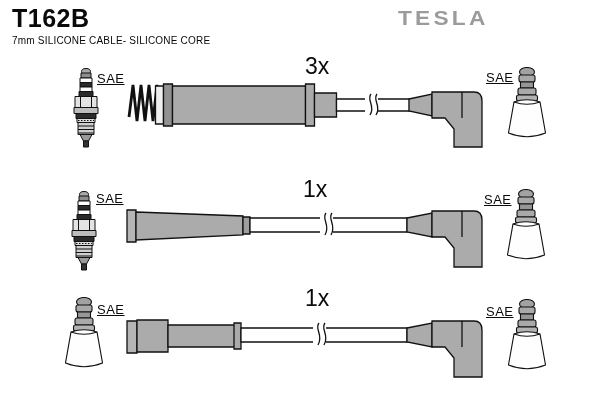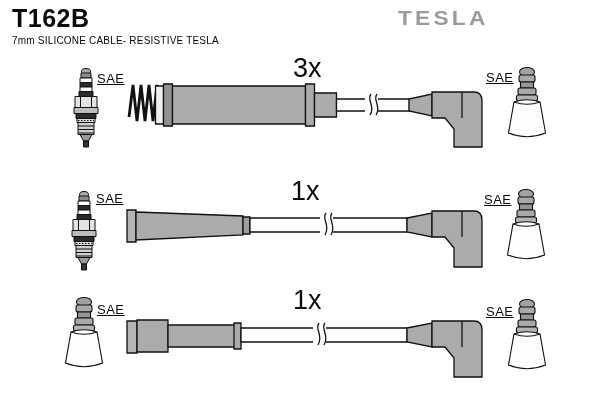--- a/index.html
+++ b/index.html
@@ -13,32 +13,32 @@
   }
   .subtitle{
     position:absolute;left:12px;top:35px;font-size:10px;color:#0a0a0a;
     letter-spacing:0.2px;
   }
   .brand{
     position:absolute;left:398px;top:6px;font-size:21px;font-weight:bold;
     color:#9b9b9b;letter-spacing:3px;transform:scaleX(1.08);transform-origin:left;
   }
   .sae{position:absolute;font-size:13px;color:#0a0a0a;letter-spacing:0.5px;text-decoration:underline;}
-  .qty{position:absolute;font-size:27px;color:#0a0a0a;}
+  .qty{position:absolute;font-size:23px;color:#0a0a0a;margin-left:12px;}
   .abs{position:absolute;}
   svg{display:block;}
   svg *{vector-effect:non-scaling-stroke;}
 </style>
 </head>
 <body>
 
 <div class="canvas">
 
   <div class="part-number">T162B</div>
-  <div class="subtitle">7mm SILICONE CABLE- RESISTIVE TESLA</div>
+  <div class="subtitle">7mm SILICONE CABLE- SILICONE CORE</div>
   <div class="brand">TESLA</div>
 
   <svg class="abs" style="left:72px;top:68px" width="28" height="80" viewBox="0 0 28 80" stroke="#111" stroke-width="1" fill="none">
     <ellipse cx="14" cy="3.5" rx="4.5" ry="3" fill="#a9a9a9"></ellipse>
     <rect x="9" y="5" width="10" height="5" fill="#8d8d8d"></rect>
     <rect x="8" y="10" width="12" height="4.5" fill="#ffffff"></rect>
     <rect x="8" y="14.5" width="12" height="4.5" fill="#2b2b2b"></rect>
     <rect x="8" y="19" width="12" height="4.5" fill="#ffffff"></rect>
     <rect x="7" y="23.5" width="14" height="5" fill="#2b2b2b"></rect>
     <rect x="3" y="28.5" width="22" height="11" fill="#e3e3e3"></rect>

